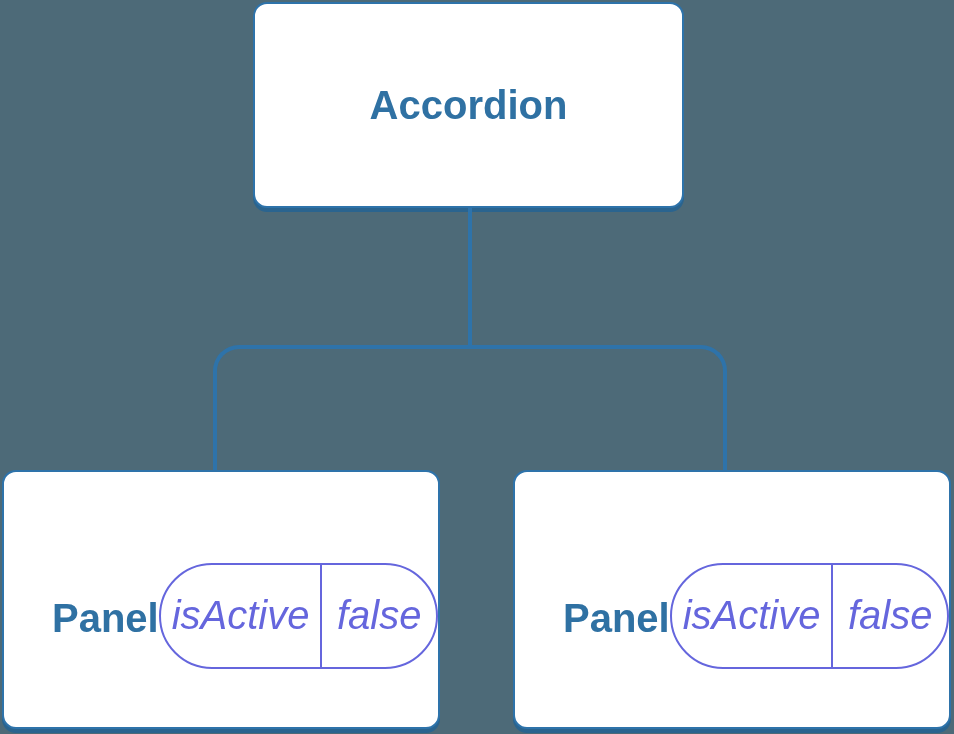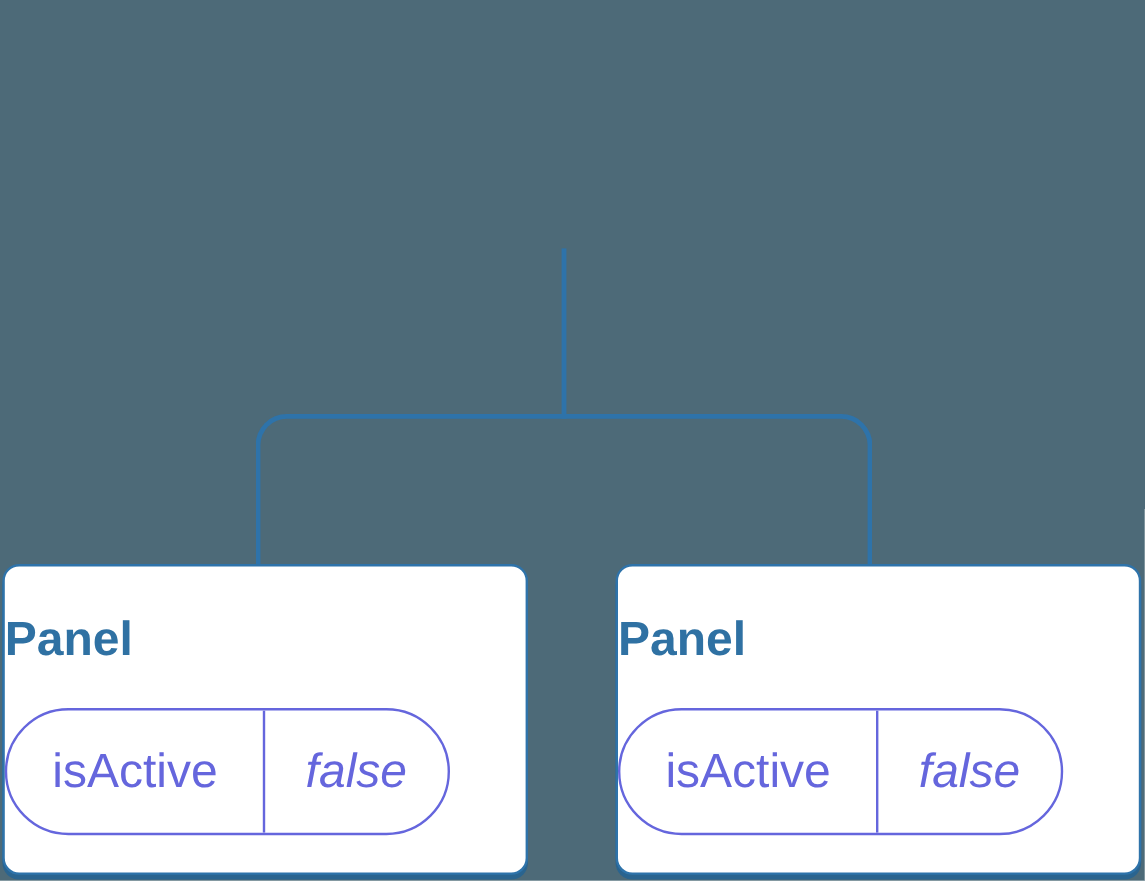--- a/index.html
+++ b/index.html
@@ -22,41 +22,41 @@
     left:253px; top:2px; width:431px; height:206px;
     display:flex; align-items:center; justify-content:center;
   }
   .node-label {
     color: var(--node-text-blue, #2f71a3);
     font-size:40px; font-weight:bold;
     white-space:nowrap;
   }
   .card.panel {
     top:470px; width:438px; height:259px;
-    display:flex; flex-direction:column; align-items:flex-start;
+    display:flex; align-items:center;padding-left:48px;
   }
   .card.panel.left  { left:2px; }
   .card.panel.right { left:513px; }
   .panel-label { margin-top:36px; line-height:50px; }
   .state-pill {
     margin-top:32px;
     width:371px; height:106px;
     box-sizing:border-box;
     border:2.5px solid var(--state-purple, #6566dd);
     border-radius:56px;
     background: var(--card-white, #ffffff);
     display:flex; overflow:hidden;
   }
   .pill-cell {
     display:flex; align-items:center; justify-content:center;
     color: var(--state-purple, #6566dd);
     font-size:40px; font-weight:normal;
     white-space:nowrap;
   }
-  .pill-cell.key { flex:0 0 58%; }
+  .pill-cell.key { flex:0 0 58%;font-style:italic; }
   .pill-cell.value {
     flex:1 1 auto;
     border-left:2.5px solid var(--state-purple, #6566dd);
     font-style:italic;
   }
   .connector-stub {
     position:absolute;
     left:468px; top:207px;
     width:4px; height:142px;
     background: var(--node-border-blue, #2e73aa);
@@ -70,20 +70,23 @@
     border-left:4px solid var(--node-border-blue, #2e73aa);
     border-right:4px solid var(--node-border-blue, #2e73aa);
     border-radius:26px 26px 0 0;
   }
 </style>
 </head>
 <body>
 
 <div class="stage">
 
+  <div class="card accordion">
+    <div class="node-label">Accordion</div>
+  </div>
 
   <div class="connector-stub"></div>
   <div class="connector-bracket"></div>
 
   <div class="card panel left">
     <div class="node-label panel-label">Panel</div>
     <div class="state-pill">
       <div class="pill-cell key">isActive</div>
       <div class="pill-cell value">false</div>
     </div>

